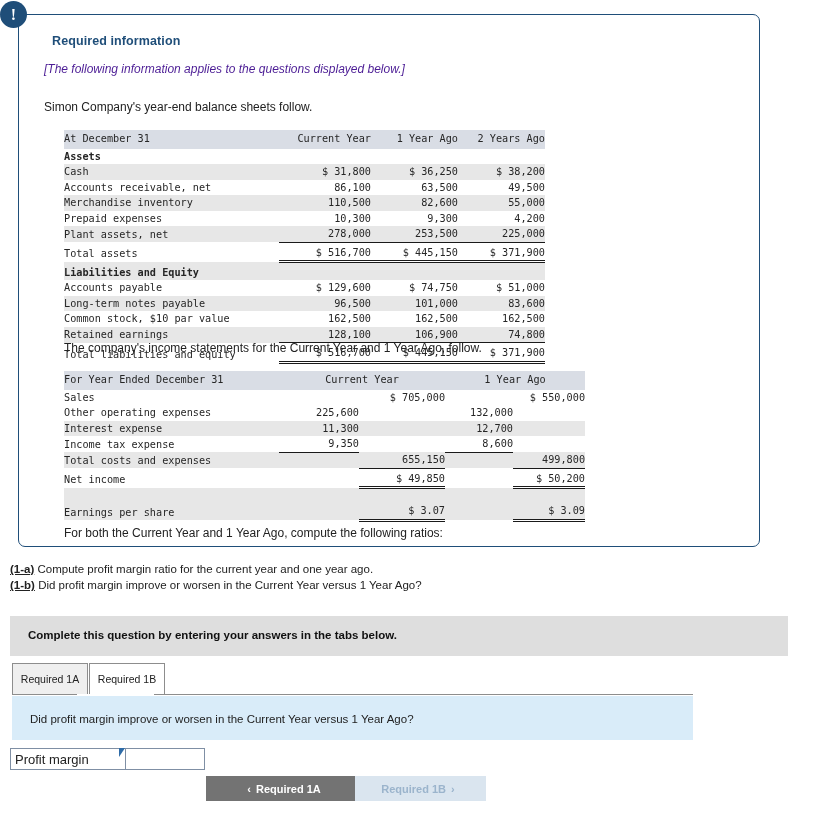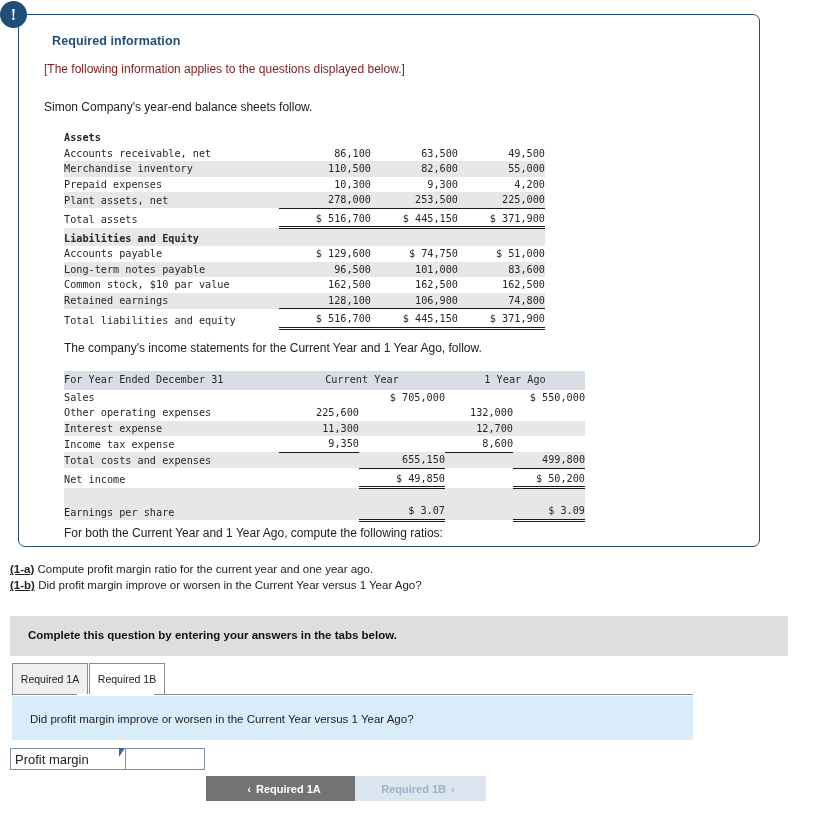--- a/index.html
+++ b/index.html
@@ -58,21 +58,22 @@
   }
   .req-title {
     font-size: 12.5px;
     font-weight: bold;
     color: #1f4e79;
     letter-spacing: .1px;
     margin: 0 0 14px 8px;
   }
   .req-italic {
     font-size: 12px;
-    color: #7f1d1d;
+    font-style: italic;
+    color: #4c1d95;
     margin: 0 0 24px 0;
   }
   .req-line {
     font-size: 12px;
     color: #222;
     margin: 0 0 13px 0;
   }
 
   
   table.fin {
@@ -276,26 +277,38 @@
   </div>
 
   <table class="fin bs-table">
     <colgroup>
       <col style="width:215px">
         <col style="width:92px">
         <col style="width:87px">
         <col style="width:87px">
     </colgroup>
     <tbody>
+      <tr class="head">
+        <td class="lbl">At December 31</td>
+        <td class="num">Current Year</td>
+        <td class="num">1 Year Ago</td>
+        <td class="num">2 Years Ago</td>
+      </tr>
 
       <tr class="plain">
         <td class="lbl bold">Assets</td>
         <td class="num"></td>
         <td class="num"></td>
         <td class="num"></td>
+      </tr>
+      <tr class="shade">
+        <td class="lbl">Cash</td>
+        <td class="num">$ 31,800</td>
+        <td class="num">$ 36,250</td>
+        <td class="num">$ 38,200</td>
       </tr>
       <tr class="plain">
         <td class="lbl">Accounts receivable, net</td>
         <td class="num">86,100</td>
         <td class="num">63,500</td>
         <td class="num">49,500</td>
       </tr>
       <tr class="shade">
         <td class="lbl">Merchandise inventory</td>
         <td class="num">110,500</td>

